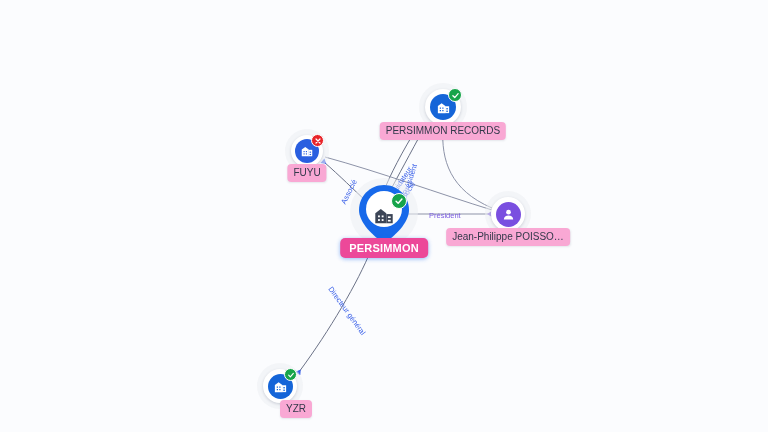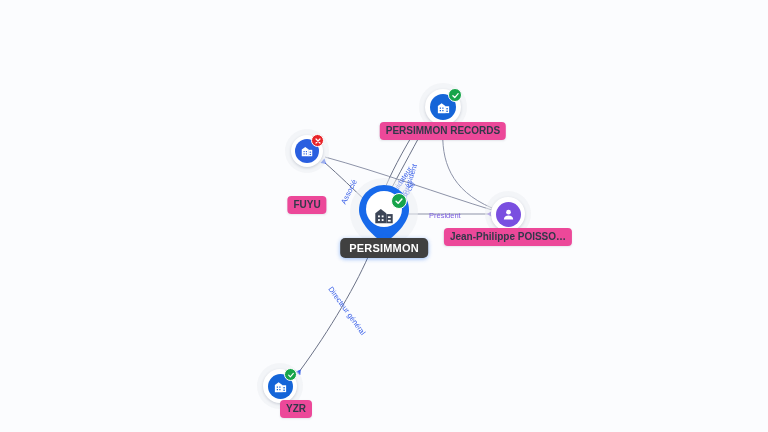--- a/index.html
+++ b/index.html
@@ -57,29 +57,28 @@
   .badge.bad { background: #e8242a; }
   .badge svg { display: block; }
 
   
   .caption {
     position: absolute;
     white-space: nowrap;
     font-size: 10px;
     line-height: 14px;
     color: #32384a;
-    background: #ec4899;
+    background: #f9a8d4;
     border-radius: 4px;
     padding: 2px 6px;
     transform: translateX(-50%);
     box-shadow: 0 1px 2px rgba(40,50,80,.10);
-    font-weight: bold;
   }
   .caption.primary {
-    background: #404040;
+    background: #ec4899;
     color: #ffffff;
     font-weight: bold;
     font-size: 11px;
     letter-spacing: .2px;
     border-radius: 5px;
     padding: 3px 9px;
     box-shadow: 0 1px 4px rgba(23,105,234,.45);
   }
   .caption.primary::before {
     content: "";
@@ -183,21 +182,21 @@
           <rect x="16.5" y="13" width="2.5" height="2" fill="#2a5fe0"></rect>
           <rect x="16.5" y="17" width="2.5" height="2" fill="#2a5fe0"></rect>
         </svg>
       </div>
     </div>
     <div class="badge bad" style="left:4px; top:-17px; width:13px; height:13px;">
       <svg width="8" height="8" viewBox="0 0 24 24" aria-hidden="true">
         <path d="M6 6 L18 18 M18 6 L6 18" fill="none" stroke="#ffffff" stroke-width="3.6" stroke-linecap="round"></path>
       </svg>
     </div>
-    <div class="caption" style="left:0px; top:13px;margin-top:32px;">FUYU</div>
+    <div class="caption" style="left:0px; top:13px;">FUYU</div>
   </div>
 
   <div class="node" style="left:280px; top:386px;">
     <div class="halo" style="left:-23px; top:-23px; width:46px; height:46px;"></div>
     <div class="disc" style="left:-17px; top:-17px; width:34px; height:34px;">
       <div class="inner-circle" style="width:25px; height:25px; background:#1565d8;">
         <svg width="15" height="15" viewBox="0 0 24 24" aria-hidden="true">
           <path d="M3 21V9.5L9 5l6 4.5V21H3z" fill="#ffffff"></path>
           <rect x="14.5" y="10" width="6.5" height="11" fill="#ffffff"></rect>
           <rect x="6" y="12" width="2" height="2" fill="#1565d8"></rect>

